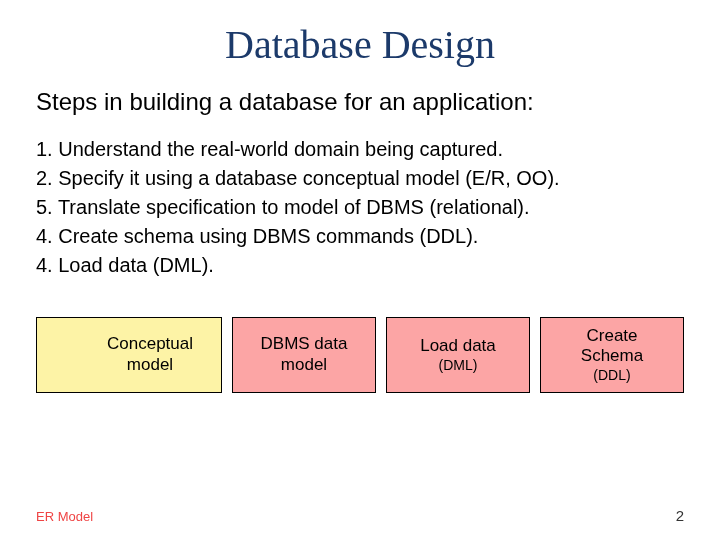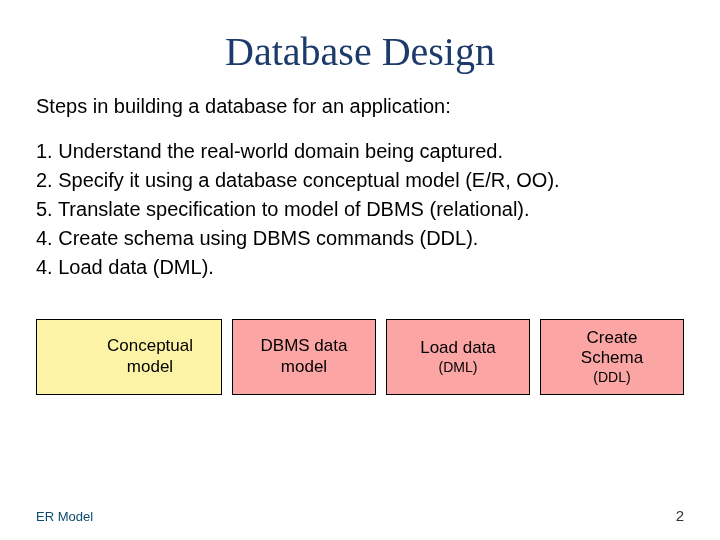--- a/index.html
+++ b/index.html
@@ -9,26 +9,26 @@
       background: white;
       font-family: Arial, Helvetica, sans-serif;
       position: relative;
       overflow: hidden;
     }
     .title {
       font-family: "Times New Roman", Times, serif;
       font-size: 40px;
       color: #1c3a6a;
       text-align: center;
-      margin-top: 28px;
+      margin-top: 21px;
       margin-bottom: 20px;
       position: relative;
     }
     .subtitle {
-      font-size: 20px;
+      font-size: 24px;
       color: #000;
       margin-left: 36px;
       margin-right: 36px;
       margin-bottom: 20px;
     }
     .steps {
       font-size: 20px;
       color: #000;
       margin-left: 36px;
       margin-right: 36px;
@@ -59,21 +59,21 @@
     .box-yellow { background: #fdf3a6; padding-left: 44px; }
     .box-lav { background: #fca5a5; }
     .box-sub {
       font-size: 14px;
     }
     .footer-left {
       position: absolute;
       left: 36px;
       bottom: 16px;
       font-size: 13px;
-      color: #0c4a6e;
+      color: #ef4444;
     }
     .footer-right {
       position: absolute;
       right: 36px;
       bottom: 16px;
       font-size: 15px;
       color: #333;
     }
   </style>
 </head>

